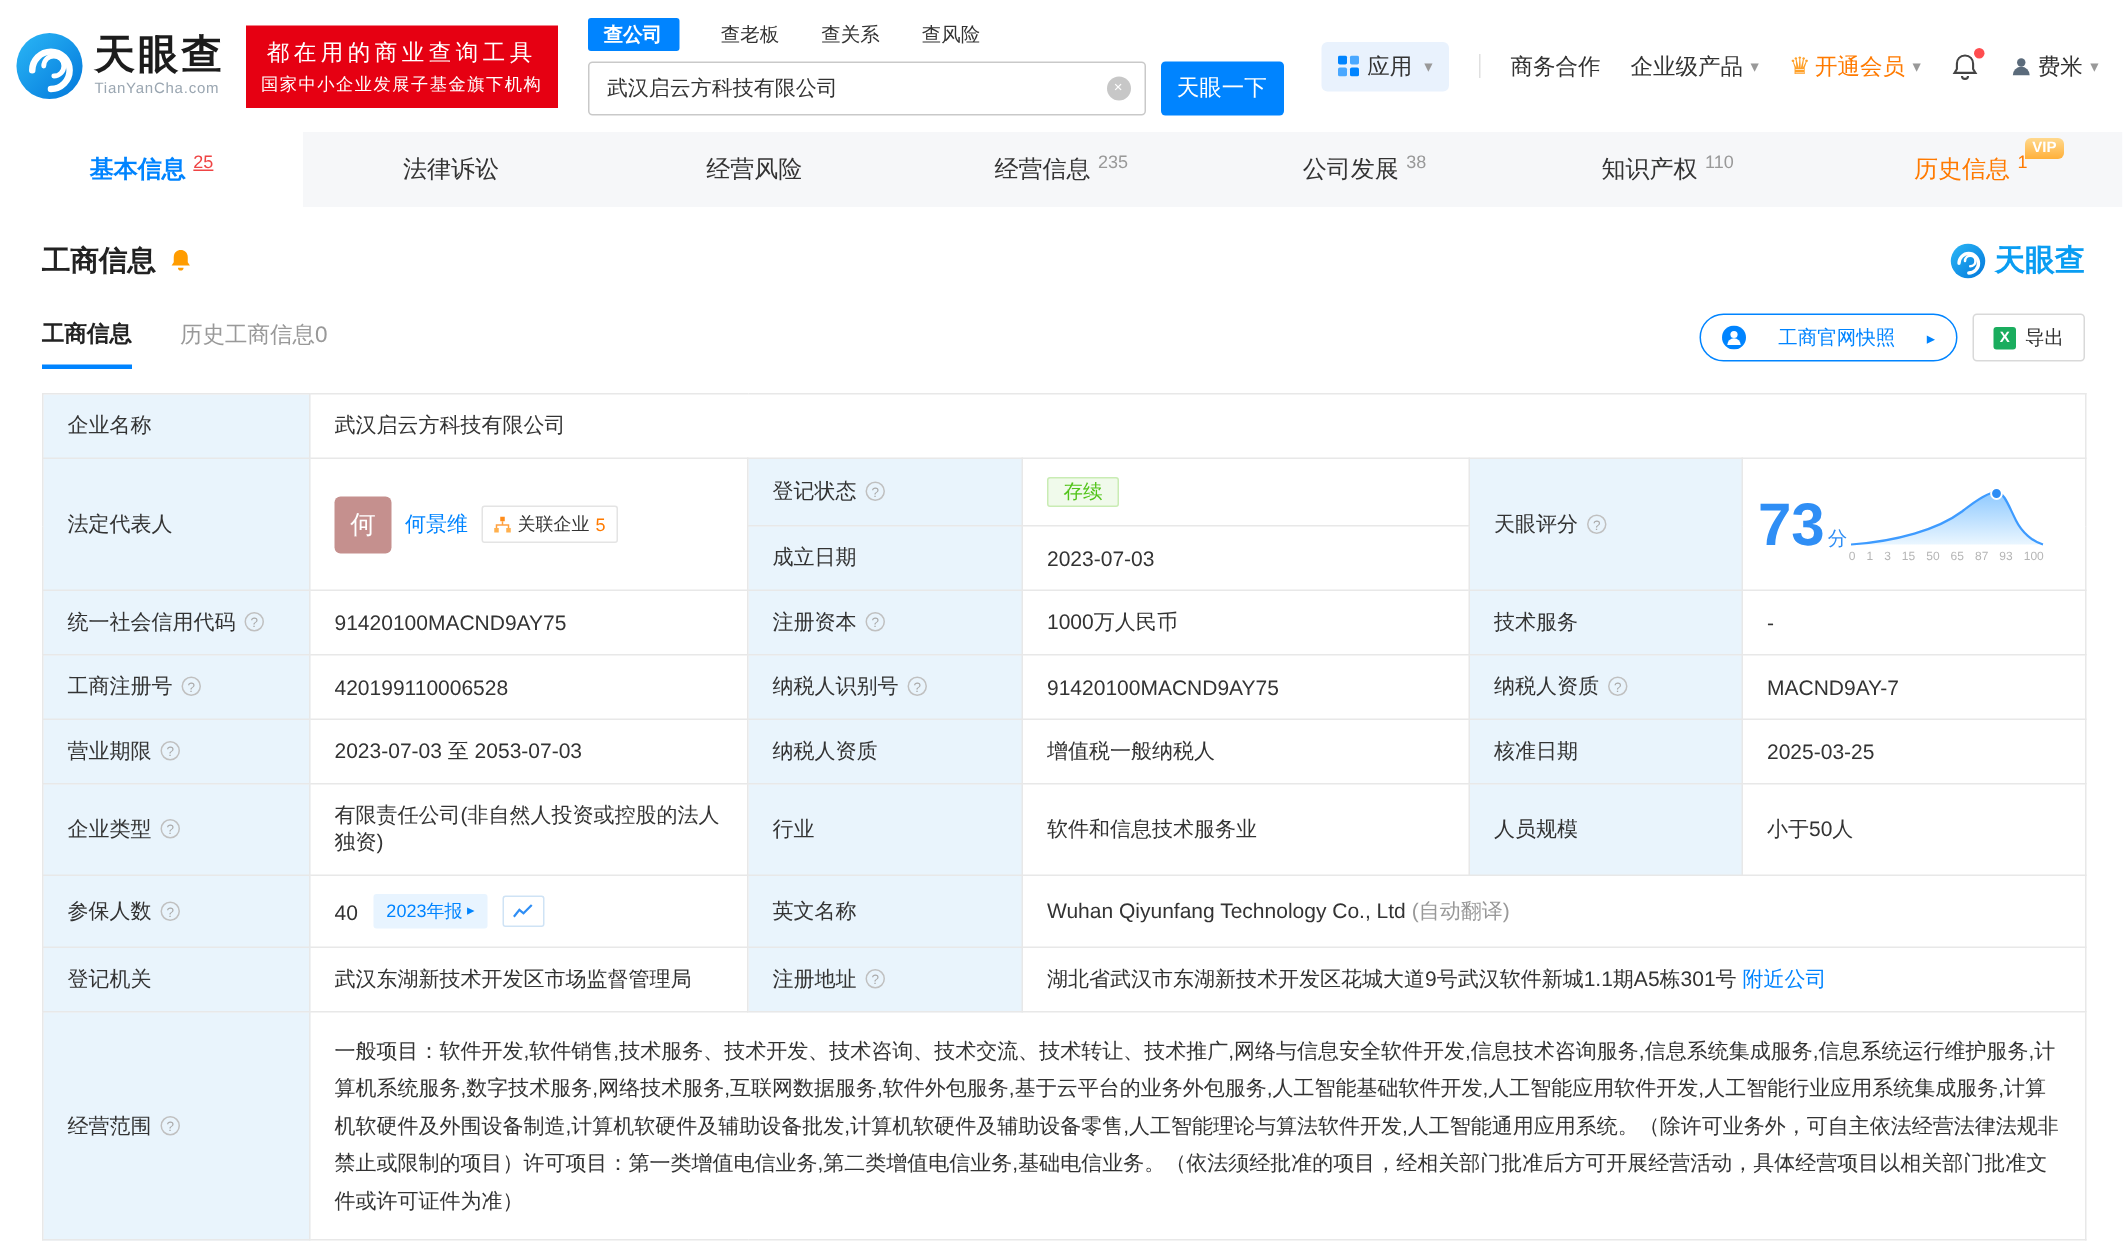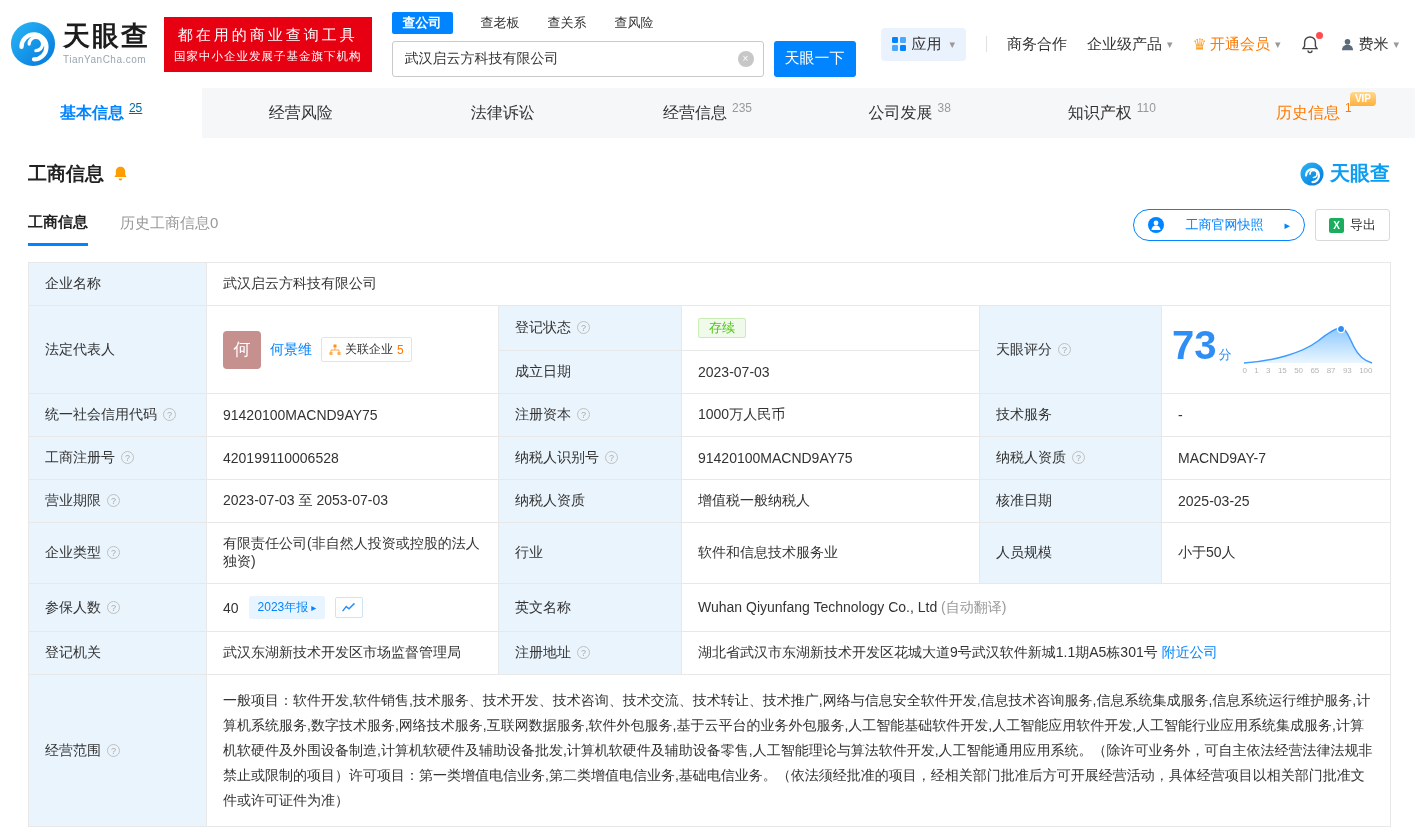--- a/index.html
+++ b/index.html
@@ -38,21 +38,21 @@
   .bell { position:relative; cursor:pointer; display:flex; }
   .bell svg { width:20px; height:19px; display:block; }
   .dot { position:absolute; top:-3px; right:-3px; width:7px; height:7px; border-radius:50%; background:#ff4d4f; }
   .user-i { width:15px; height:15px; display:block; }
 
   
   .mtabs { display:flex; height:50px; background:#f6f7f9; }
   .mtab { flex:1; display:flex; align-items:center; justify-content:center; font-size:16px; color:#333; cursor:pointer; position:relative; }
   .mtab.on { background:#fff; color:#0084ff; font-weight:bold;align-items:center; }
   .mc { font-size:12px; color:#999; margin-left:5px; transform:translateY(-5px); font-weight:normal; }
-  .mtab.on .mc { color:#0369a1;text-decoration:underline; }
+  .mtab.on .mc { color:#ef4444;text-decoration:underline; }
   .mtab.hist { color:#ff7a00; }
   .mtab.hist .mc { color:#ff7a00; }
   .viptag { position:absolute; top:4px; left:calc(50% + 36px); background:linear-gradient(180deg,#ffd98e,#ffb03a); color:#fff; font-size:10px; font-weight:bold; padding:1px 5px; border-radius:4px 4px 4px 0; line-height:12px; }
 
   
   .content { padding:0 25px 8px 28px; background:#fff; }
   .sec-head { display:flex; align-items:center; margin-top:22px; }
   .sec-title { font-size:19px; color:#222; font-weight:bold; }
   .bell-o { width:17px; height:17px; margin-left:8px; cursor:pointer; }
   .sec-logo { margin-left:auto; display:flex; align-items:center; gap:6px; color:#0a9df2; font-size:20px; font-weight:bold; }
@@ -78,21 +78,21 @@
   .q { display:inline-block; width:13px; height:13px; border:1px solid #c0c0c0; border-radius:50%; color:#aaa; font-size:9px; line-height:12px; text-align:center; margin-left:6px; vertical-align:1px; font-style:normal; cursor:pointer; }
   .gbadge { display:inline-block; background:#f0faeb; color:#52c41a; border:1px solid #c9ecb4; font-size:13px; padding:0 10px; border-radius:2px; }
   .rep { display:flex; align-items:center; gap:9px; }
   .avatar { width:38px; height:38px; background:#c5908e; color:#fff; border-radius:4px; display:inline-flex; align-items:center; justify-content:center; font-size:17px; cursor:pointer; flex:none; }
   .blink { color:#0084ff; cursor:pointer; }
   .relbox { display:inline-flex; align-items:center; gap:4px; border:1px solid #e4e4e4; border-radius:2px; padding:3px 7px; font-size:12px; color:#333; cursor:pointer; white-space:nowrap; }
   .relbox svg { width:12px; height:12px; display:block; }
   .oc { color:#ff7a00; font-weight:normal; }
 
   .score-cell { padding:6px 10px !important; }
-  .score { display:flex; align-items:flex-start; gap:10px; }
+  .score { display:flex; align-items:center; }
   .snum { font-size:40px; color:#2f8ef5; font-weight:bold; line-height:1; }
   .sunit { font-size:13px; color:#2f8ef5; margin-left:2px; }
   .spark { width:132px; flex:none; }
   .spark-svg { width:132px; height:40px; display:block; }
   .axis { display:flex; justify-content:space-between; font-size:8px; color:#b5b5b5; margin-top:1px; padding:0 1px; }
 
   .inswrap { display:flex; align-items:center; }
   .yrbadge { background:#e8f4ff; color:#0084ff; font-size:12px; padding:3px 9px; border-radius:2px; cursor:pointer; margin-left:10px; display:inline-flex; align-items:center; gap:3px; }
   .yrbadge .ar { font-size:10px; }
   .trendbox { display:inline-flex; border:1px solid #cfe3f5; border-radius:2px; padding:4px 5px; margin-left:10px; cursor:pointer; align-items:center; }
@@ -186,25 +186,25 @@
       </a>
     </nav>
   </header>
 
   <div class="mtabs">
     <div class="mtab on">
       <span>基本信息</span>
         <span class="mc">25</span>
     </div>
     <div class="mtab">
+      <span>法律诉讼</span>
+        <span class="mc"></span>
+    </div>
+    <div class="mtab">
       <span>经营风险</span>
-        <span class="mc"></span>
-    </div>
-    <div class="mtab">
-      <span>法律诉讼</span>
         <span class="mc"></span>
     </div>
     <div class="mtab">
       <span>经营信息</span>
         <span class="mc">235</span>
     </div>
     <div class="mtab">
       <span>公司发展</span>
         <span class="mc">38</span>
     </div>

